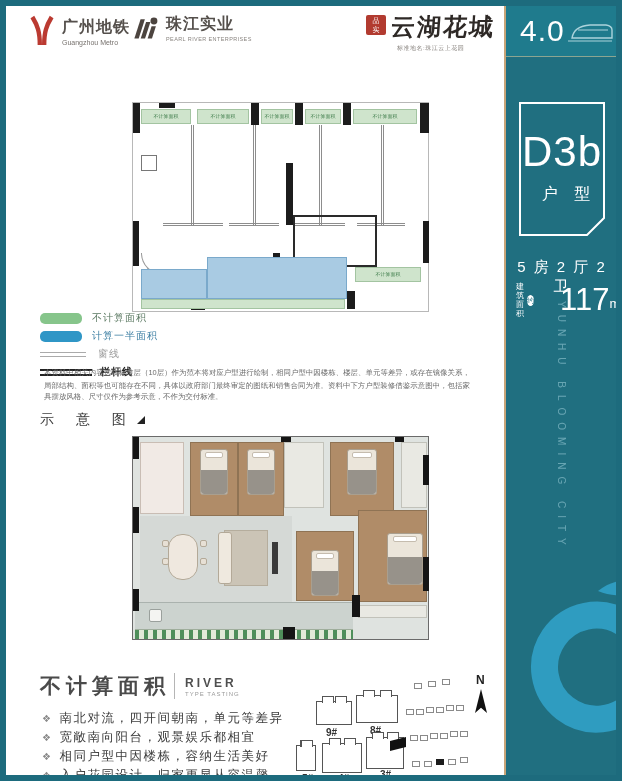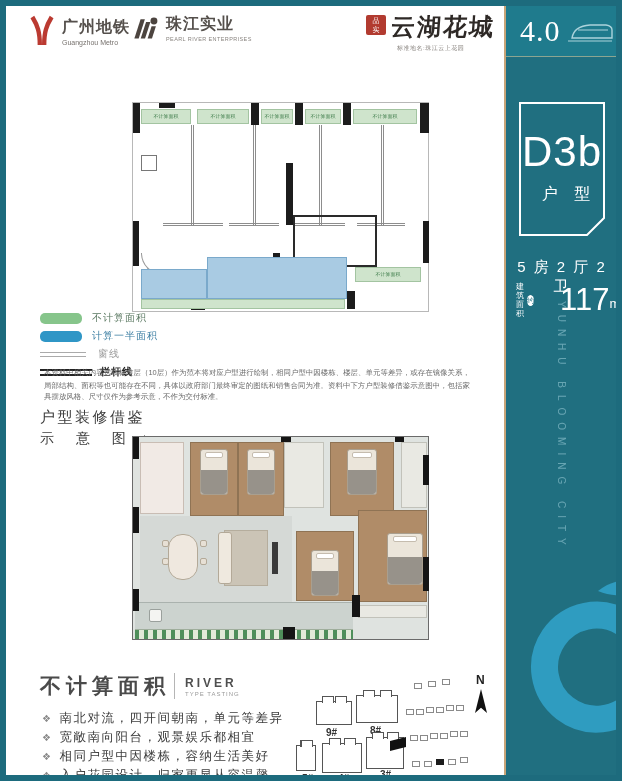--- a/index.html
+++ b/index.html
@@ -18,21 +18,21 @@
   .pearl-txt .en { font-size:5.5px; color:#8a8580; margin-top:1px; letter-spacing:.4px; }
   .brand { position:absolute; left:360px; top:5px; display:flex; gap:5px; }
   .seal { width:20px; height:20px; background:#b23b30; color:#fff; font-size:7px; line-height:9px; text-align:center; padding-top:1px; border-radius:2px; margin-top:4px; }
   .brand-main { display:flex; flex-direction:column; }
   .brand-name { font-family:"DejaVu Serif", serif; font-weight:900; font-size:24px; color:#2e2926; letter-spacing:2px; transform:skewX(-4deg); }
   .brand-sub { font-size:6px; color:#8a8580; margin-top:1px; letter-spacing:.5px; margin-left:6px; }
 
   
   .sidebar { position:absolute; left:504px; top:6px; width:112px; height:769px; background:#206f80; border-left:2px solid #c8a478; overflow:hidden; }
   .badge { position:absolute; left:0; top:0; width:112px; height:51px; background:#1f7b8d; border-bottom:1px solid rgba(230,200,150,.55); display:flex; align-items:center; }
-  .badge-num { color:#fff; font-size:30px; font-weight:400; margin-left:14px; letter-spacing:1px;font-family:Liberation Serif, serif; }
+  .badge-num { color:#fff; font-size:30px; font-weight:400; margin-left:14px; letter-spacing:1px; }
   .badge-train { position:absolute; right:4px; top:10px; opacity:.8; }
   .d3b-box { position:absolute; left:13px; top:96px; width:86px; height:134px; }
   .d3b-box svg.frame { position:absolute; left:0; top:0; }
   .d3b-unit { position:absolute; left:0; top:26px; width:86px; text-align:center; color:#fff; font-size:42px; font-weight:500; letter-spacing:1px; }
   .d3b-type { position:absolute; left:0; top:82px; width:94px; text-align:center; color:#fff; font-size:16px; letter-spacing:6px; text-indent:6px; }
   .spec { position:absolute; left:0; top:252px; width:112px; text-align:center; color:#fff; font-size:15px; font-weight:500; letter-spacing:2px; }
   .area-row { position:absolute; left:10px; top:276px; width:100px; display:flex; align-items:center; color:#fff; }
   .area-lab { font-size:8px; line-height:9px; letter-spacing:1px; }
   .area-approx { width:11px; height:11px; border-radius:50%; background:#fff; color:#206f80; font-size:7px; line-height:11px; text-align:center; margin:0 2px; }
   .area-val { font-size:31px; font-weight:400; letter-spacing:0;margin-left:24px; }
@@ -224,21 +224,20 @@
       </div>
       <div class="lg-row">
         <div class="lg-rail"></div>
         <div class="lg-lab rail">栏杆线</div>
       </div>
     </div>
 
     <div class="disc">本资料中相关内容选取标准层（10层）作为范本将对应户型进行绘制，相同户型中因楼栋、楼层、单元等差异，或存在镜像关系，局部结构、面积等也可能存在不同，具体以政府部门最终审定的图纸和销售合同为准。资料中下方户型装修借鉴示意图中，包括家具摆放风格、尺寸仅作为参考示意，不作为交付标准。</div>
 
     <div class="rnote">
-      <div class="l1">户型装修借鉴</div>
       <div class="l2">
         <span>示 意 图</span>
         <span class="tri"></span>
       </div>
     </div>
 
     <div class="fp">
       <div class="room rm-kitchen" style="left:7px;top:5px;width:44px;height:72px"></div>
       <div class="room rm-brown" style="left:57px;top:5px;width:48px;height:74px">
         <div class="bed" style="left:9px;top:6px;width:28px;height:46px">

